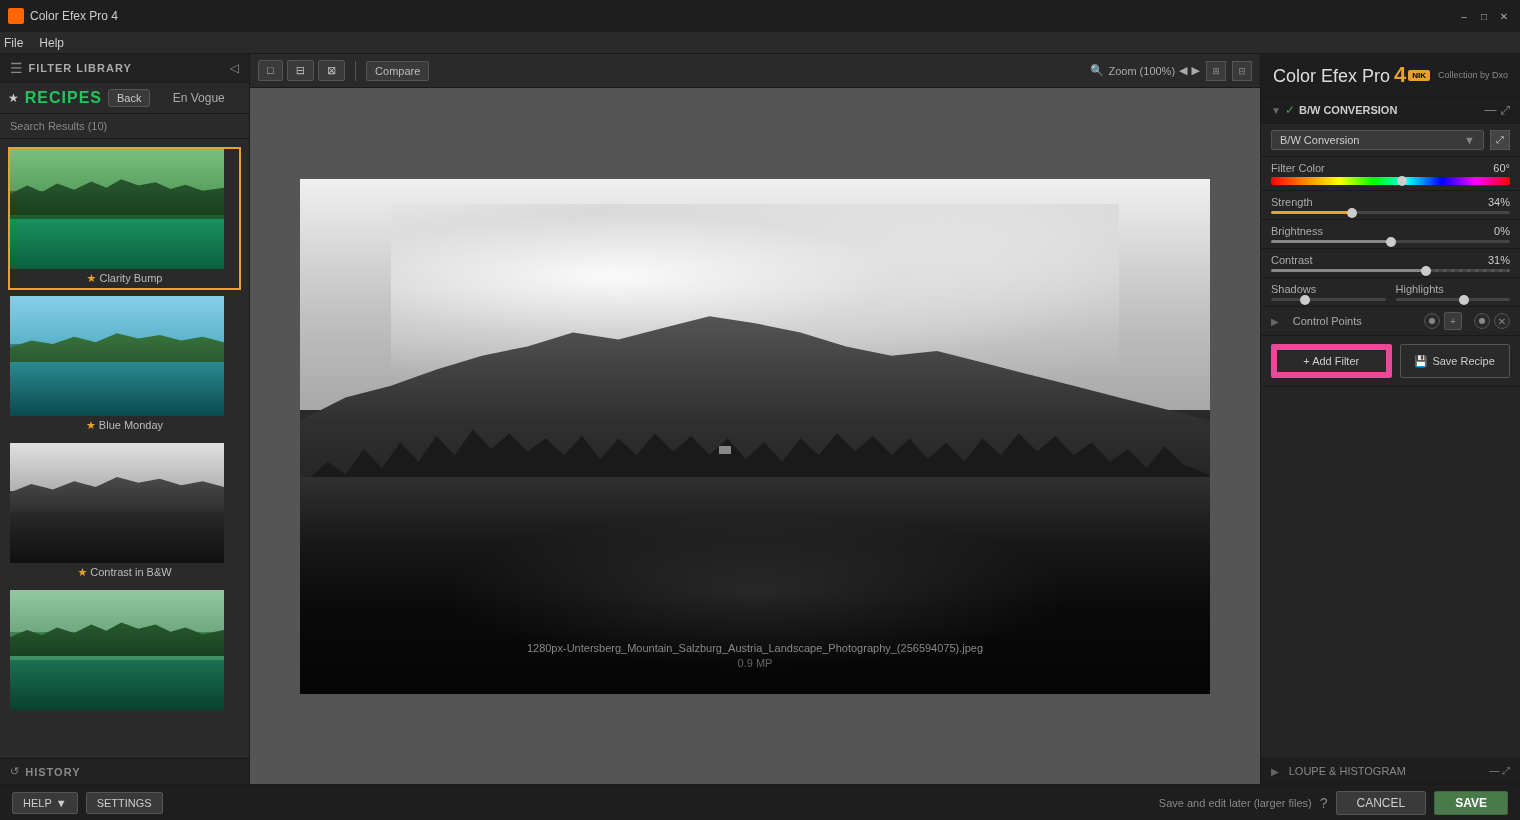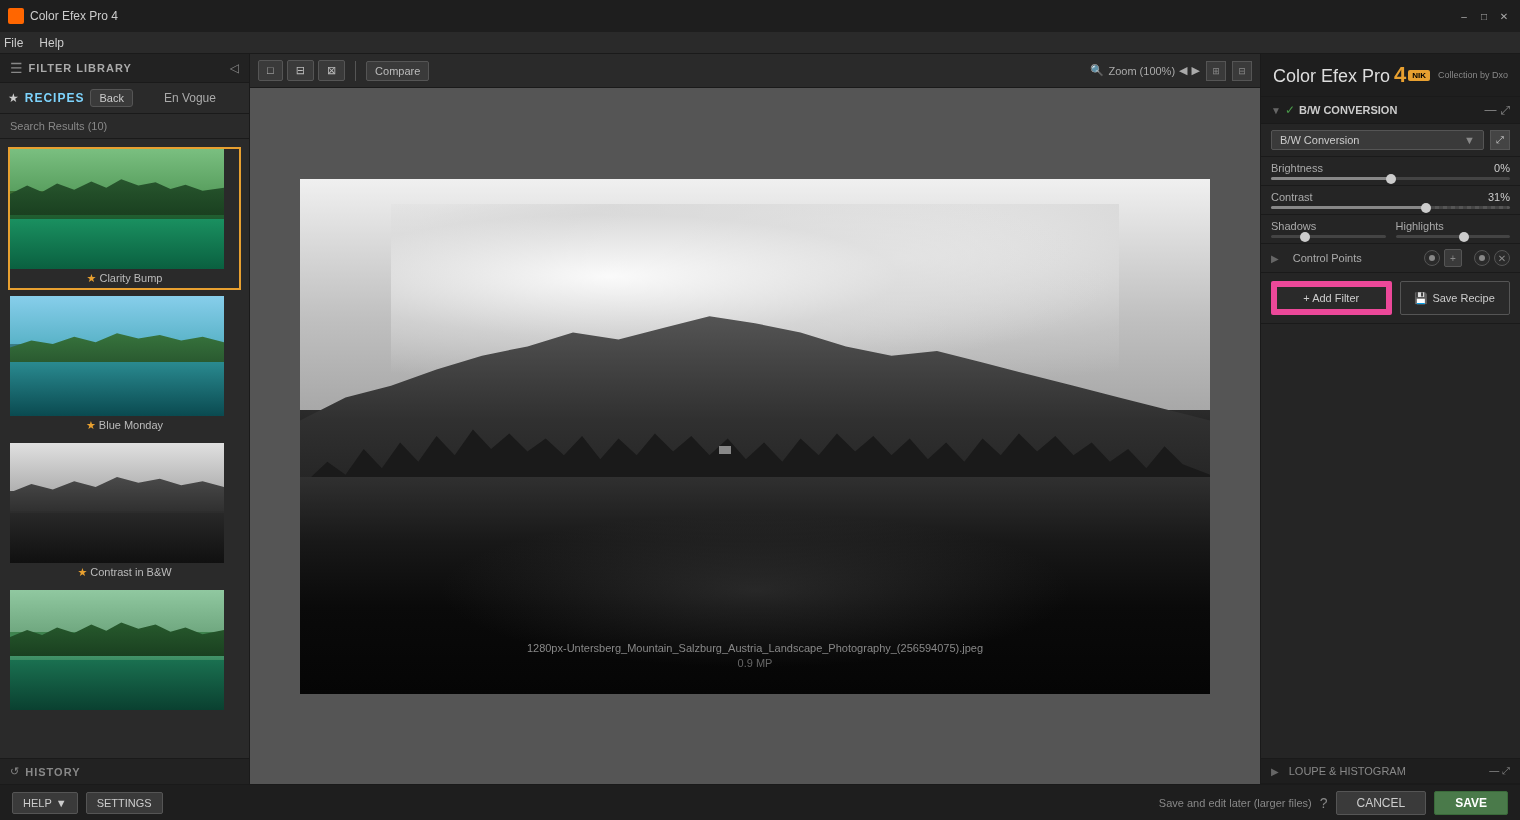--- a/index.html
+++ b/index.html
@@ -20,21 +20,21 @@
     #main-layout { display: flex; flex: 1; overflow: hidden; }
 
     
     #left-sidebar { width: 250px; background: #2a2a2a; display: flex; flex-direction: column; border-right: 1px solid #1a1a1a; }
     #filter-library-header { background: #222; padding: 6px 10px; display: flex; align-items: center; gap: 6px; border-bottom: 1px solid #1a1a1a; }
     #filter-library-header .hamburger { color: #888; font-size: 14px; cursor: pointer; }
     #filter-library-header .header-text { color: #aaa; font-size: 11px; font-weight: bold; letter-spacing: 1px; flex: 1; }
     #filter-library-header .sidebar-collapse { color: #888; cursor: pointer; }
 
     #recipes-bar { background: #2a2a2a; padding: 6px 8px; display: flex; align-items: center; gap: 6px; border-bottom: 1px solid #1a1a1a; }
-    #recipes-bar .recipes-label { color: #7dd3fc; font-size: 12px; font-weight: bold; letter-spacing: 1px; }
+    #recipes-bar .recipes-label { color: #22c55e; font-size: 16px; font-weight: bold; letter-spacing: 1px; }
     #recipes-bar .back-btn { background: #3a3a3a; border: 1px solid #555; color: #ccc; padding: 2px 8px; font-size: 11px; cursor: pointer; border-radius: 3px; }
     #recipes-bar .en-vogue { color: #aaa; font-size: 12px; flex: 1; text-align: center; }
 
     #search-results-label { padding: 6px 10px; color: #888; font-size: 11px; border-bottom: 1px solid #1a1a1a; }
 
     #thumbnails-area { flex: 1; overflow-y: auto; padding: 8px; display: flex; flex-direction: column; gap: 4px; }
     .thumb-item { position: relative; cursor: pointer; border: 2px solid transparent; }
     .thumb-item.selected { border-color: #e8a030; }
     .thumb-item .thumb-img { width: 214px; height: 120px; background: #444; display: flex; align-items: center; justify-content: center; overflow: hidden; }
     .thumb-item .thumb-label { text-align: center; padding: 3px 0; font-size: 11px; color: #bbb; }
@@ -300,21 +300,40 @@
       </div>
 
       <div class="filter-dropdown-row">
         <div class="filter-dropdown">
           <span>B/W Conversion</span>
           <span class="arrow">▼</span>
         </div>
         <div class="filter-expand-btn">⤢</div>
       </div>
 
-
+      <div class="param-row">
+        <div class="param-label-row">
+          <span class="param-label">Filter Color</span>
+          <span class="param-value">60°</span>
+        </div>
+        <div class="color-filter-track">
+          <div class="slider-thumb" style="left:55%;"></div>
+        </div>
+      </div>
+
+      <div class="param-row">
+        <div class="param-label-row">
+          <span class="param-label">Strength</span>
+          <span class="param-value">34%</span>
+        </div>
+        <div class="slider-track">
+          <div class="slider-fill" style="width:34%;background:#e8a030;"></div>
+          <div class="slider-thumb" style="left:34%;"></div>
+        </div>
+      </div>
 
       <div class="param-row">
         <div class="param-label-row">
           <span class="param-label">Brightness</span>
           <span class="param-value">0%</span>
         </div>
         <div class="slider-track">
           <div class="slider-fill" style="width:50%;background:#888;"></div>
           <div class="slider-thumb" style="left:50%;"></div>
         </div>

